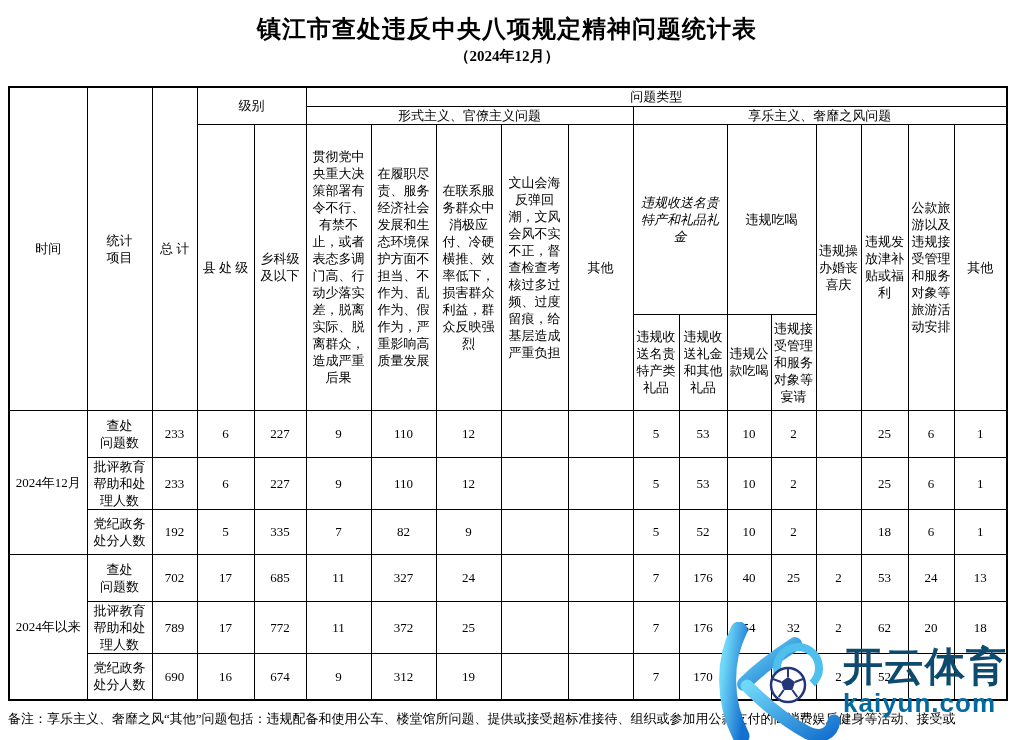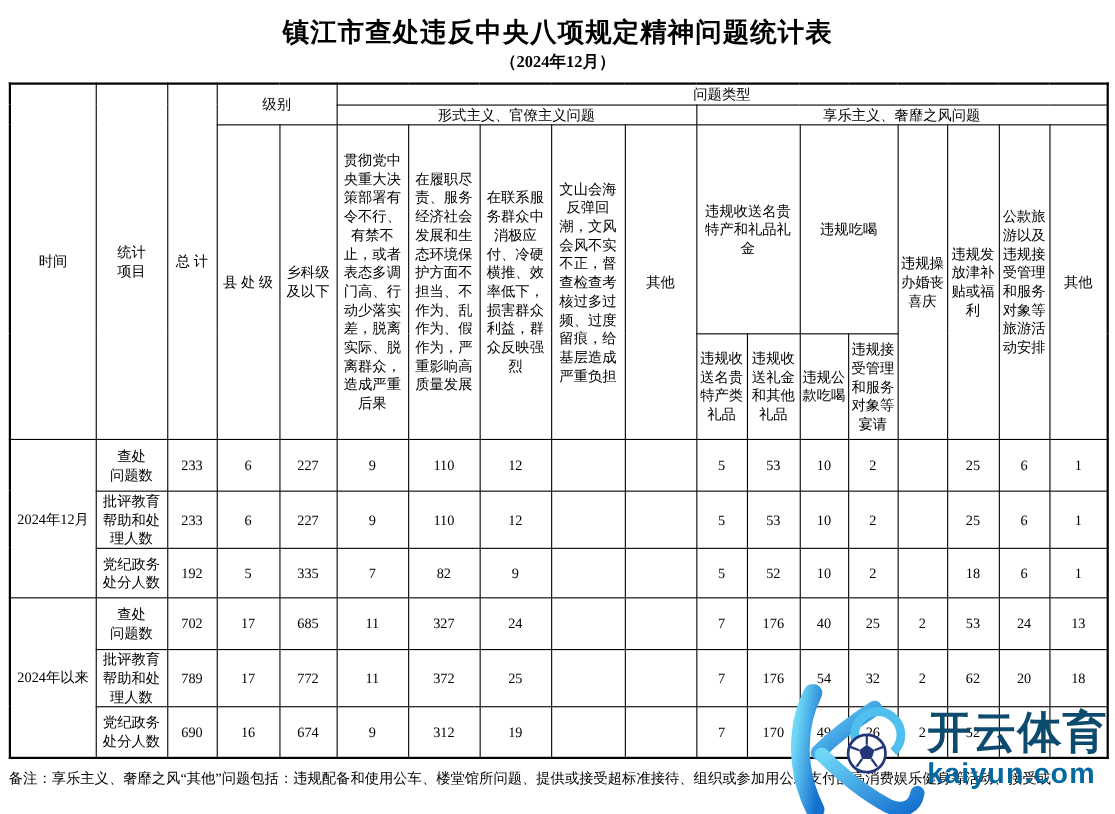--- a/index.html
+++ b/index.html
@@ -1,27 +1,27 @@
 <!DOCTYPE html>
 <html><head>
 <meta charset="utf-8">
 <style>
   html,body{margin:0;padding:0;}
   body{width:1014px;height:740px;background:#fff;font-family:"Liberation Serif","DejaVu Serif",serif;color:#000;}
   .page{position:relative;width:1014px;height:740px;overflow:hidden;background:#fff;}
   .title{padding-top:13px;text-align:center;font-size:24px;font-weight:bold;letter-spacing:1px;}
-  .subtitle{text-align:center;font-size:15px;font-weight:bold;margin-top:2px;margin-bottom:9px;}
+  .subtitle{text-align:center;font-size:15px;font-weight:bold;margin-top:2px;margin-bottom:20px;}
   table.stat{border-collapse:collapse;table-layout:fixed;width:998px;margin-left:8px;border:2px solid #000;}
   table.stat td{border:1px solid #000;text-align:center;vertical-align:middle;padding:0 2px;font-size:13px;line-height:17px;overflow:hidden;}
   tr.h1{height:19px;} tr.h2{height:18px;margin-left:45px;} tr.h3{height:190px;} tr.h4{height:96px;}
   tr.d1{height:47px;} tr.d2{height:47px;} tr.d3{height:45px;} tr.d4{height:47px;} tr.d5{height:48px;} tr.d6{height:47px;}
   td.grp{font-size:13px;}
   td.vlong{font-size:12px;line-height:16px;padding:0 6px;margin-left:43px;}
   td.vnarrow{font-size:12px;line-height:16px;padding:0 5px;}
-  td.gifts{font-size:12px;line-height:16px;padding:0 10px;}
+  td.gifts{font-size:12px;line-height:16px;padding:0 10px;font-style:italic;}
   td.pre{white-space:pre-line;}
   td.num{font-size:14px;}
   td.period{font-size:13px;white-space:nowrap;padding:0 1px;}
   td.item{font-size:13px;line-height:17px;}
   .footnote{margin:8px 0 0 8px;width:1000px;font-size:13px;line-height:19px;}
   .footnote div{white-space:nowrap;}
   .watermark{position:absolute;left:695px;top:622px;width:320px;height:118px;z-index:5;}
   .wm-text{position:absolute;left:148px;top:22px;}
   .wm-cn{font-family:"Liberation Sans","DejaVu Sans",sans-serif;font-weight:bold;font-size:40px;line-height:44px;letter-spacing:1px;color:#0c4a6e;}
   .wm-url{font-family:"Liberation Sans","DejaVu Sans",sans-serif;font-weight:bold;font-size:26px;line-height:28px;letter-spacing:1px;color:#0369a1;margin-top:1px;}

